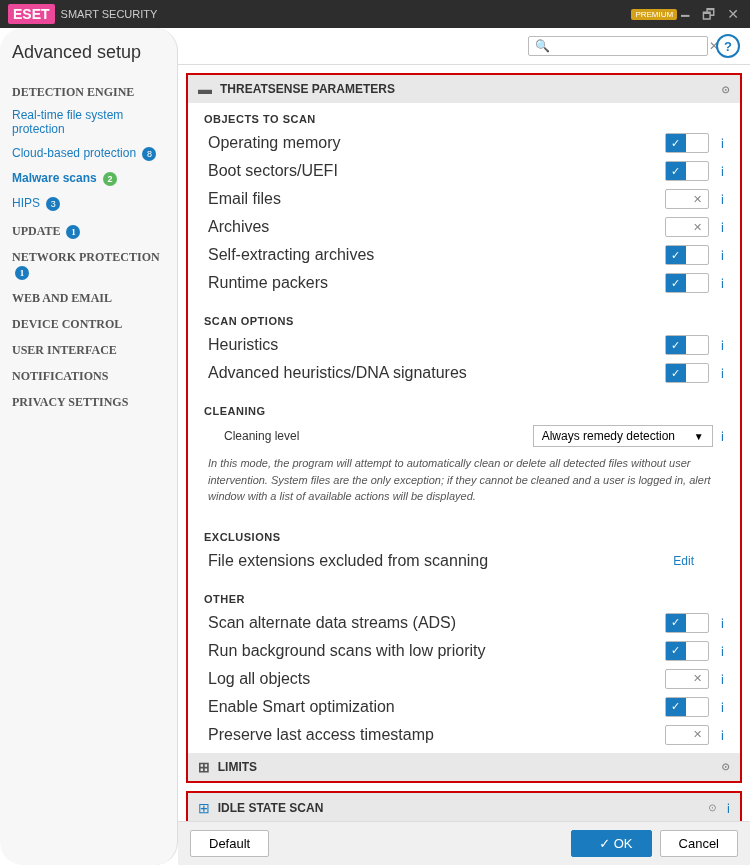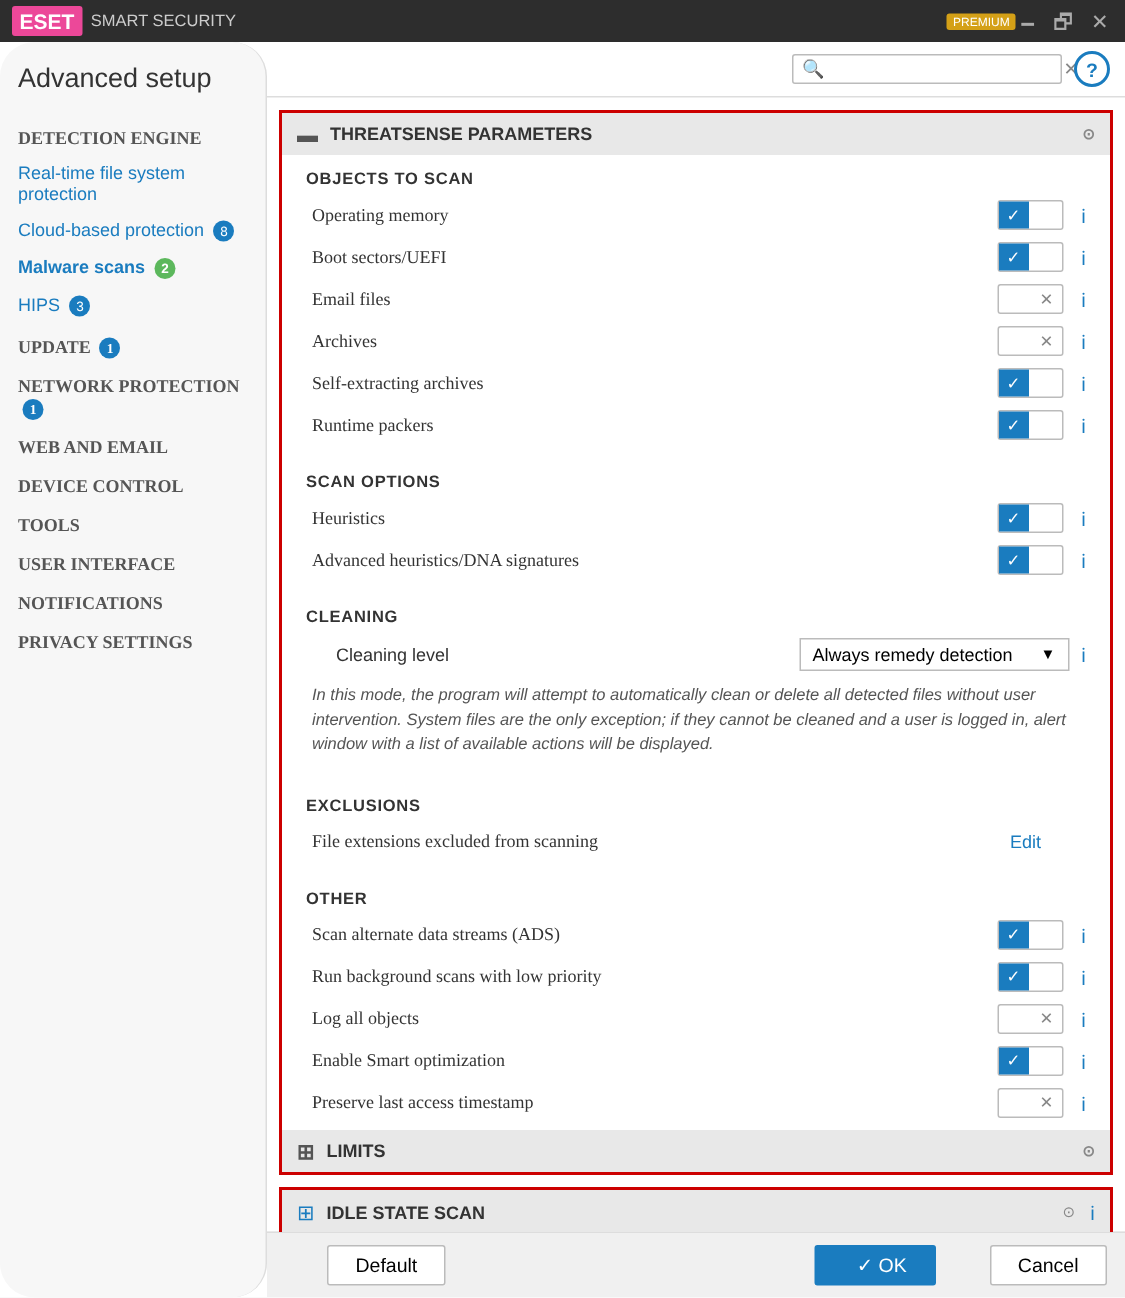--- a/index.html
+++ b/index.html
@@ -192,22 +192,21 @@
     }
     .setting-row {
       display: flex;
       align-items: center;
       padding: 4px 16px 4px 20px;
       min-height: 28px;
     }
     .setting-label {
       flex: 1;
       color: #333;
-      font-size: 12px;
-      font-family: Liberation Serif, serif;
+      font-size: 16px;
     }
     .toggle-container {
       display: flex;
       align-items: center;
       margin-right: 8px;
     }
     .toggle {
       width: 44px;
       height: 20px;
       border: 1px solid #bbb;
@@ -314,21 +313,20 @@
       background: #f0f0f0;
       flex-shrink: 0;
     }
     .footer-btn {
       padding: 5px 18px;
       font-size: 13px;
       cursor: pointer;
       border: 1px solid #bbb;
       background: #fff;
       border-radius: 2px;
-      margin-left: 28px;
     }
     .footer-btn.default { }
     .footer-btn.ok {
       background: #1a7cbf;
       color: white;
       border-color: #1a7cbf;
       margin-left: auto;
       margin-right: 8px;
       padding-left: 27px;
     }
@@ -369,21 +367,20 @@
     <div class="sidebar-section">
       <span>UPDATE</span>
       <span class="sidebar-badge blue">1</span>
     </div>
     <div class="sidebar-section">
       <span>NETWORK PROTECTION</span>
       <span class="sidebar-badge blue">1</span>
     </div>
     <div class="sidebar-section">WEB AND EMAIL</div>
     <div class="sidebar-section">DEVICE CONTROL</div>
-    <div class="sidebar-section">TOOLS</div>
     <div class="sidebar-section">USER INTERFACE</div>
     <div class="sidebar-section">NOTIFICATIONS</div>
     <div class="sidebar-section">PRIVACY SETTINGS</div>
   </div>
 
   <div class="content-area">
     <div class="header-bar">
       <div class="search-box">
         <span style="color:#888;margin-right:4px;font-size:12px;">🔍</span>
         <input type="text" placeholder="" style="">

